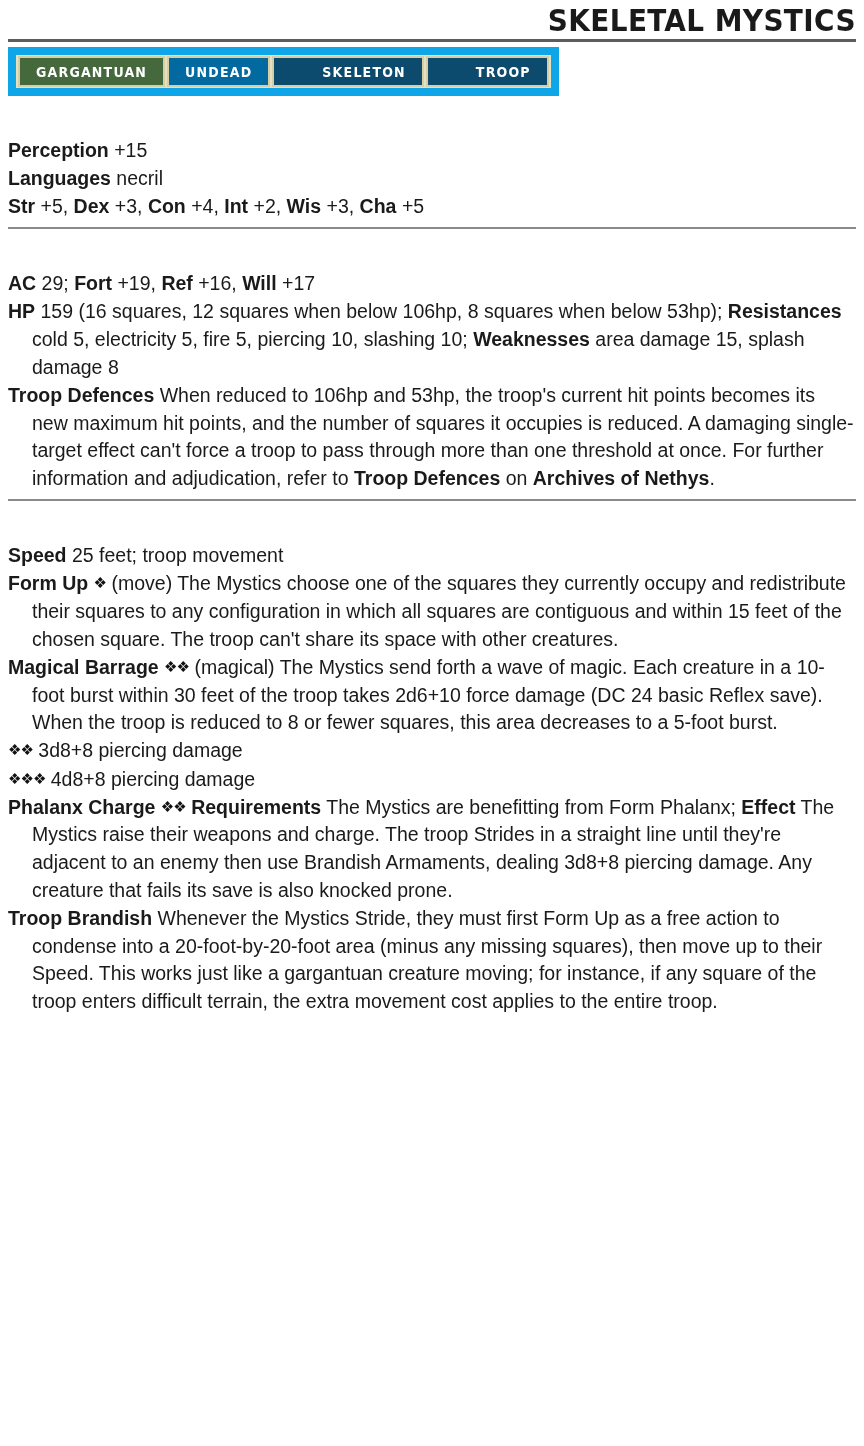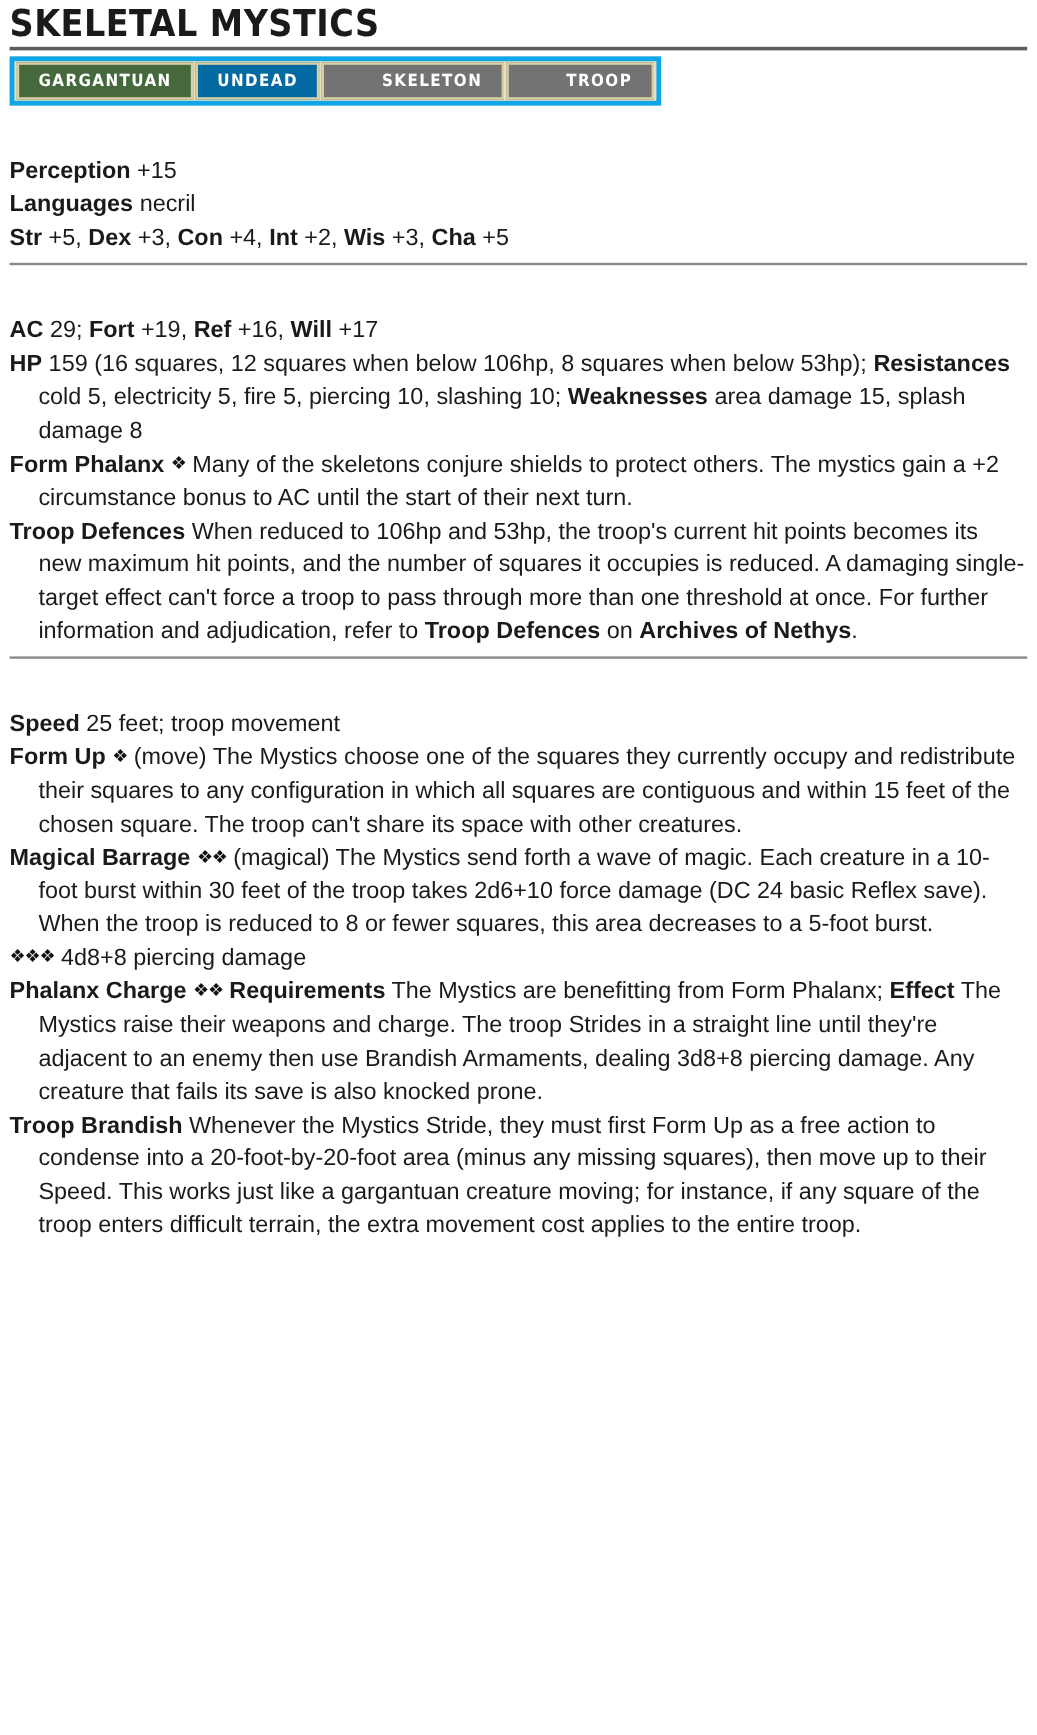--- a/index.html
+++ b/index.html
@@ -17,21 +17,21 @@
     min-height: 1446px;
     box-sizing: border-box;
     padding: 0 8px;
     position: relative;
   }
 
   
   .statblock-header {
     display: flex;
     align-items: baseline;
-    justify-content: space-between;
+    justify-content: flex-end;
     padding: 2px 0 2px 0;
     border-bottom: 3px solid #5c5c5c;
     margin-top: 2px;
   }
   .creature-name {
     font-family: "DejaVu Sans Condensed", "Liberation Sans Narrow", "Liberation Sans", sans-serif;
     font-weight: bold;
     font-size: 31px;
     letter-spacing: 0.4px;
     text-transform: uppercase;
@@ -47,41 +47,41 @@
     line-height: 1.05;
     white-space: nowrap;
   }
 
   
   .traits {
     display: flex;
     align-items: stretch;
     margin: 5px 0 3px 0;
     background: #e6e0c0;
-    border: 4px solid #0ea5e9;
+    border: 8px solid #0ea5e9;
     width: fit-content;
     padding: 1px;
     justify-content: flex-end;
   }
   .trait {
     font-family: "DejaVu Sans Condensed", "Liberation Sans Narrow", "Liberation Sans", sans-serif;
     font-weight: bold;
     font-size: 14px;
     letter-spacing: 1.2px;
     text-transform: uppercase;
     color: #ffffff;
     padding: 7px 16px 6px 16px;
     border: 2px solid #d6cfa6;
     margin: 0 1px;
     line-height: 1;
     white-space: nowrap;
   }
   .trait.size { background: #45693d; }
   .trait.rarity { background: #0369a1; }
-  .trait.normal { background: #737373; padding-left: 48px; }
+  .trait.normal { background: #0c4a6e; padding-left: 48px; }
 
   
   .section {
     padding: 1px 0;
     margin-top: 40px;
   }
   .line {
     font-size: 19.5px;
     line-height: 1.42;
     text-indent: -24px;
@@ -161,25 +161,20 @@
     </div>
     <div class="line">
       <b>HP</b>
       <span>159 (16 squares, 12 squares when below 106hp, 8 squares when below 53hp);</span>
       <b>Resistances</b>
       <span>cold 5, electricity 5, fire 5, piercing 10, slashing 10;</span>
       <b>Weaknesses</b>
       <span>area damage 15, splash damage 8</span>
     </div>
     <div class="line">
-      <b>Form Phalanx</b>
-      <span class="action-glyph">❖</span>
-      <span>Many of the skeletons conjure shields to protect others. The mystics gain a +2 circumstance bonus to AC until the start of their next turn.</span>
-    </div>
-    <div class="line">
       <b>Troop Defences</b>
       <span>When reduced to 106hp and 53hp, the troop's current hit points becomes its new maximum hit points, and the number of squares it occupies is reduced. A damaging single-target effect can't force a troop to pass through more than one threshold at once. For further information and adjudication, refer to </span><b>Troop Defences</b><span> on </span><b>Archives of Nethys</b><span>.</span>
     </div>
   </div>
 
   <div class="thin-rule"></div>
 
   <div class="section">
     <div class="line noindent">
       <b>Speed</b>
@@ -192,20 +187,24 @@
       <span>(move) The Mystics choose one of the squares they currently occupy and redistribute their squares to any configuration in which all squares are contiguous and within 15 feet of the chosen square. The troop can't share its space with other creatures.</span>
     </div>
 
     <div class="line">
       <b>Magical Barrage</b>
       <span class="action-glyph">❖❖</span>
       <span>(magical) The Mystics send forth a wave of magic. Each creature in a 10-foot burst within 30 feet of the troop takes 2d6+10 force damage (DC 24 basic Reflex save). When the troop is reduced to 8 or fewer squares, this area decreases to a 5-foot burst.</span>
     </div>
 
 
+    <div class="line noindent">
+      <span class="action-glyph">❖❖</span>
+      <span>3d8+8 piercing damage</span>
+    </div>
     <div class="line noindent">
       <span class="action-glyph">❖❖❖</span>
       <span>4d8+8 piercing damage</span>
     </div>
 
     <div class="line">
       <b>Phalanx Charge</b>
       <span class="action-glyph">❖❖</span>
       <b>Requirements</b>
       <span>The Mystics are benefitting from Form Phalanx;</span>

